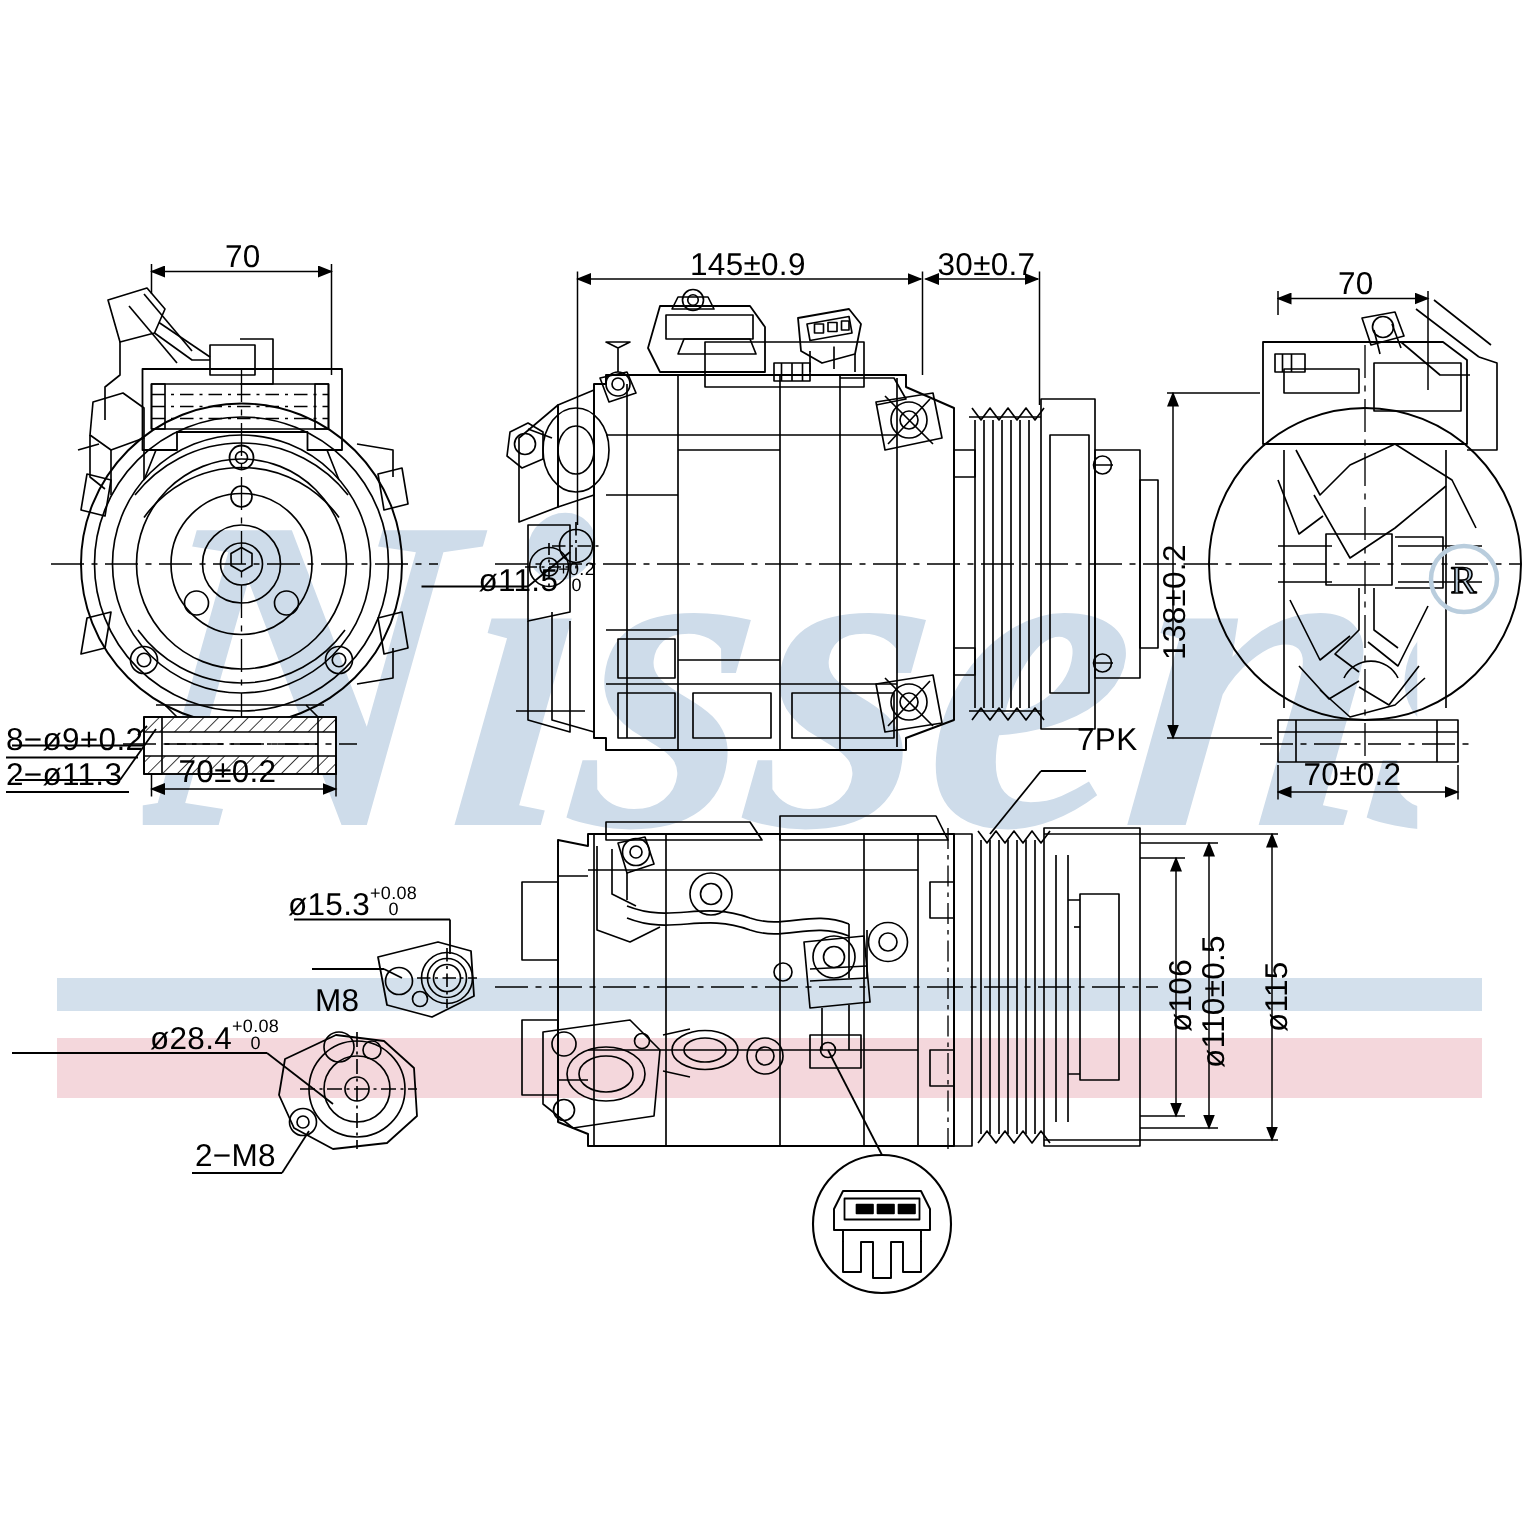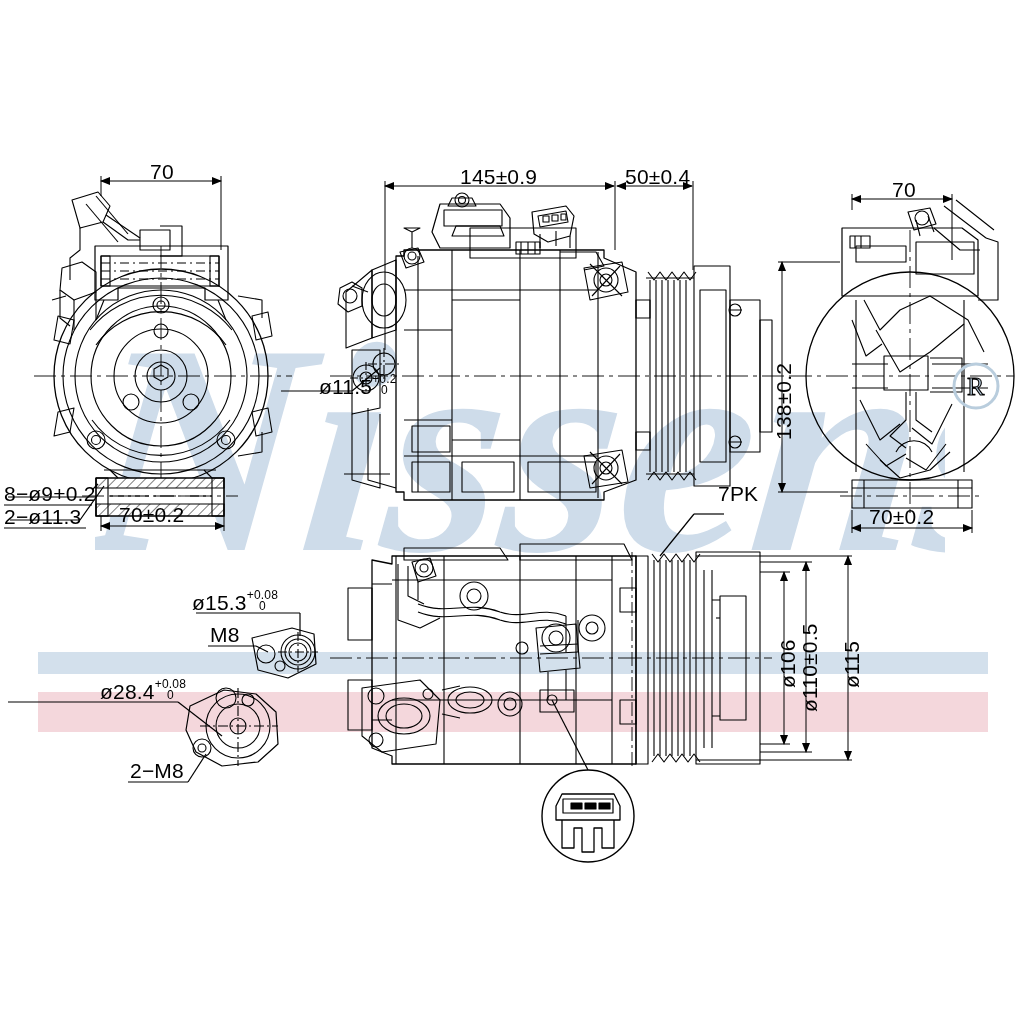--- a/index.html
+++ b/index.html
@@ -438,21 +438,21 @@
   <div class="lbl dim" style="left:150px;top:160px;">70</div>
 
   <div class="lbl dim" style="left:119px;top:503px;">70±0.2</div>
 
   <div class="lbl dim" style="left:4px;top:482px;">8−ø9+0.2</div>
 
   <div class="lbl dim" style="left:4px;top:505px;">2−ø11.3</div>
 
   <div class="lbl dim" style="left:460px;top:165px;">145±0.9</div>
 
-  <div class="lbl dim" style="left:625px;top:165px;">50±0.4</div>
+  <div class="lbl dim" style="left:625px;top:165px;">30±0.7</div>
 
   <div class="lbl dim" style="left:283px;top:374px;margin-left:36px;">
     <span>ø11.5</span><span class="supb"><i>+0.2</i><i>0</i></span>
   </div>
 
   <div class="lbl dim" style="left:892px;top:178px;">70</div>
 
   <div class="lbl dim vert" style="left:772px;top:440px;transform:rotate(-90deg);">138±0.2</div>
 
   <div class="lbl dim" style="left:869px;top:505px;">70±0.2</div>
@@ -462,21 +462,21 @@
   <div class="lbl dim vert" style="left:776px;top:688px;transform:rotate(-90deg);">ø106</div>
 
   <div class="lbl dim vert" style="left:798px;top:712px;transform:rotate(-90deg);">ø110±0.5</div>
 
   <div class="lbl dim vert" style="left:840px;top:688px;transform:rotate(-90deg);">ø115</div>
 
   <div class="lbl dim" style="left:192px;top:590px;">
     <span>ø15.3</span><span class="supb"><i>+0.08</i><i>0</i></span>
   </div>
 
-  <div class="lbl dim" style="left:210px;top:623px;">M8</div>
+  <div class="lbl dim" style="left:210px;top:656px;">M8</div>
 
   <div class="lbl dim" style="left:100px;top:679px;">
     <span>ø28.4</span><span class="supb"><i>+0.08</i><i>0</i></span>
   </div>
 
   <div class="lbl dim" style="left:130px;top:759px;text-align:right;">2−M8</div>
 
 </div>
 
 </body></html>

